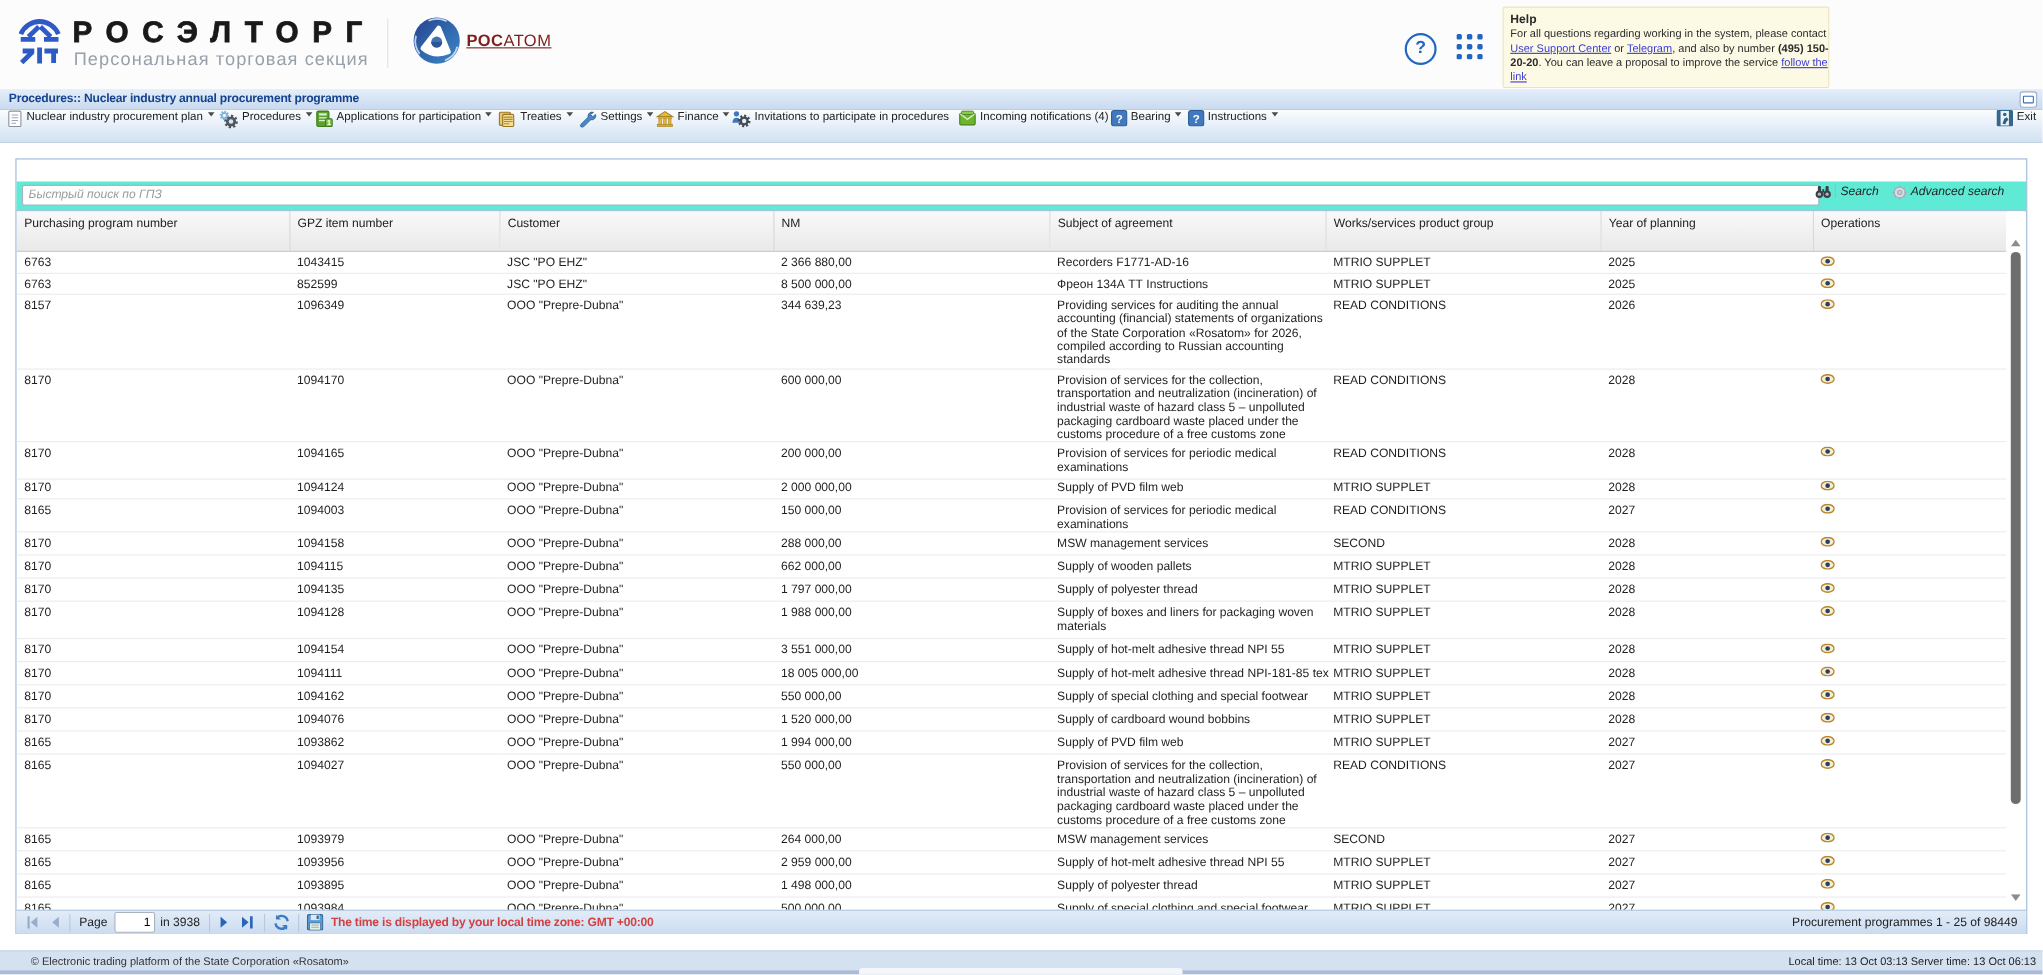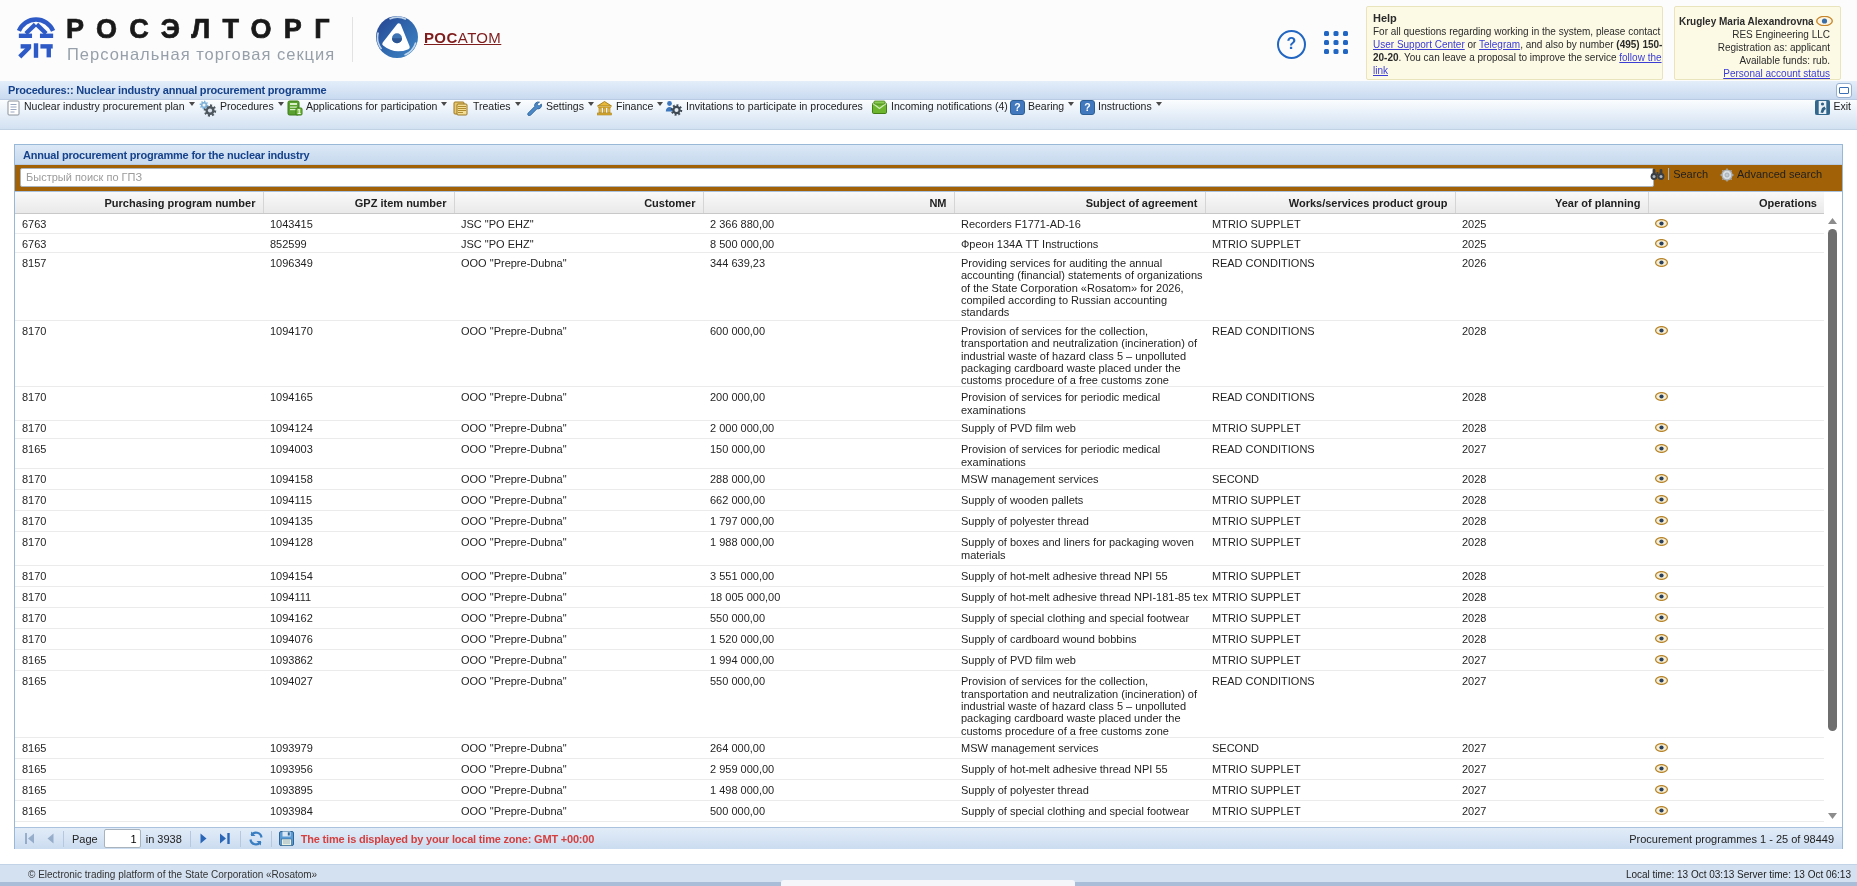--- a/index.html
+++ b/index.html
@@ -25,27 +25,27 @@
 #maxbtn div{margin:3px 2px;width:8px;height:5px;border:1.6px solid #3b6fb5;border-radius:1px;}
 
 #menubar{position:absolute;left:0;top:100px;width:1857px;height:30px;background:linear-gradient(#fbfdfe 0%,#e8f0f9 45%,#d2e1f1 100%);border-bottom:1px solid #c2d2e5;box-sizing:border-box;font-size:10.5px;color:#222;}
 .mi{position:absolute;top:0;height:30px;display:flex;align-items:flex-start;white-space:nowrap;}
 .mi svg{margin-right:3px;}
 .car{display:inline-block;width:0;height:0;border-left:3.5px solid transparent;border-right:3.5px solid transparent;border-top:4px solid #4a4a4a;margin-left:4px;margin-top:2px;}
 
 #block{position:absolute;left:14px;top:144px;width:1829px;height:705px;border:1px solid #99b8d8;box-sizing:border-box;background:#fff;}
 #blocktitle{position:absolute;left:0;top:0;width:100%;height:20px;background:linear-gradient(#dbe8f6,#c7d9ee);border-bottom:1px solid #b5c9e2;box-sizing:border-box;}
 #blocktitle .t{position:absolute;left:8px;top:4px;font-size:11px;font-weight:bold;color:#15428b;letter-spacing:-0.2px;}
-#searchrow{position:absolute;left:0;top:20px;width:100%;height:27px;background:#a16207;border-bottom:1px solid #a9c1dc;box-sizing:border-box;}
+#searchrow{position:absolute;left:0;top:20px;width:100%;height:27px;background:#5eead4;border-bottom:1px solid #a9c1dc;box-sizing:border-box;font-style:italic;}
 #qsearch{position:absolute;left:5px;top:3px;width:1634px;height:19px;background:#fff;border:1px solid #a8b3bd;border-radius:2px;box-sizing:border-box;font-size:11px;color:#9b9b9b;padding-left:5px;line-height:17px;}
 #searchlbls{position:absolute;right:20px;top:3px;height:20px;display:flex;align-items:flex-start;font-size:11px;color:#1f1f1f;}
 
 #tablewrap{position:absolute;left:0;top:47px;width:1809px;height:635px;overflow:hidden;}
 table{border-collapse:collapse;table-layout:fixed;width:1809px;font-size:11px;color:#1f1f1f;}
-th{background:linear-gradient(#f9f9f9,#e9e9e9);border-right:1px solid #d5d5d5;border-bottom:1px solid #c8c8c8;font-weight:bold;text-align:right;padding:4px 7px 3px 7px;height:14px;font-size:11px;color:#212121;overflow:hidden;white-space:nowrap;}
+th{background:linear-gradient(#f9f9f9,#e9e9e9);border-right:1px solid #d5d5d5;border-bottom:1px solid #c8c8c8;font-weight:normal;text-align:left;padding:4px 7px 18px 7px;height:14px;font-size:11px;color:#212121;overflow:hidden;white-space:nowrap;}
 tr.tight td{padding-top:1px;}
 td{border-bottom:1px solid #ebebeb;vertical-align:top;padding:4px 7px 0 7px;line-height:12.3px;overflow:hidden;white-space:nowrap;}
 
 #vscroll{position:absolute;right:2px;top:47px;width:15px;height:635px;background:#fff;}
 
 #pager{position:absolute;left:0;top:682px;width:100%;height:22px;background:linear-gradient(#e2ecf8,#cbdcf0);border-top:1px solid #aac2dd;box-sizing:border-box;font-size:11px;color:#222;display:flex;align-items:center;}
 .psep{width:1px;height:16px;background:#b6c8dd;margin:0 4px;}
 #pager input{width:30px;height:15px;font-size:11px;text-align:right;border:1px solid #a8b3bd;border-radius:2px;padding-right:3px;font-family:"Liberation Sans",sans-serif;}
 .redmsg{color:#d43f3f;font-weight:bold;margin-left:7px;letter-spacing:-0.2px;}
 
@@ -110,30 +110,20 @@
         <rect x="19" y="18" width="5" height="5" rx="1.5"></rect>
     </g>
   </svg>
   <div class="panel" id="helpp">
     <b style="font-size:11px">Help</b><br>
     For all questions regarding working in the system, please contact<br>
     <a class="lnk">User Support Center</a> or <a class="lnk">Telegram</a>, and also by number <b>(495) 150-</b><br>
     <b>20-20</b>. You can leave a proposal to improve the service <a class="lnk">follow the</a><br>
     <a class="lnk">link</a>
   </div>
-  <div class="panel" id="userp">
-    <b>Krugley Maria Alexandrovna</b> <svg width="17" height="10" viewBox="0 0 17 10" style="vertical-align:-1px">
-        <ellipse cx="8.5" cy="5" rx="7.8" ry="4.6" fill="#fdf6e3" stroke="#c8862a" stroke-width="1.4"></ellipse>
-        <circle cx="8.5" cy="5" r="2.6" fill="#3a6ea5"></circle>
-      </svg><br>
-    RES Engineering LLC<br>
-    Registration as: applicant<br>
-    Available funds: rub.<br>
-    <a class="lnk">Personal account status</a>
-  </div>
 </div>
 <div id="tbar">
   <div class="t">Procedures:: Nuclear industry annual procurement programme</div>
   <div id="maxbtn">
       <div></div>
     </div>
 </div>
 <div id="menubar">
   <div class="mi" style="left:6px">
     <svg width="15" height="16" viewBox="0 0 15 16">
@@ -226,23 +216,20 @@
         <rect x="0.5" y="0.5" width="14" height="14" rx="1" fill="#eaf2f8" stroke="#33678c"></rect>
         <rect x="0.5" y="0.5" width="3.2" height="14" fill="#33678c"></rect>
         <rect x="11.3" y="0.5" width="3.2" height="14" fill="#33678c"></rect>
         <circle cx="7.5" cy="4" r="1.6" fill="#2f6187"></circle>
         <path d="M5.5 12.5L7 8l2.5-1.5 1.5 2.5-1.5 1L8 13z" fill="#2f6187"></path>
       </svg>
     Exit
   </div>
 </div>
 <div id="block">
-  <div id="blocktitle">
-      <div class="t">Annual procurement programme for the nuclear industry</div>
-    </div>
   <div id="searchrow">
     <div id="qsearch">Быстрый поиск по ГПЗ</div>
     <div id="searchlbls">
       <svg width="15" height="13" viewBox="0 0 15 13" style="margin-right:3px">
           <g fill="#3a3f45">
             <circle cx="4" cy="8.5" r="3.4"></circle>
             <circle cx="11" cy="8.5" r="3.4"></circle>
             <rect x="2.6" y="1" width="2.8" height="6" rx="1"></rect>
             <rect x="9.6" y="1" width="2.8" height="6" rx="1"></rect>
             <rect x="6.6" y="4" width="1.8" height="3"></rect>

